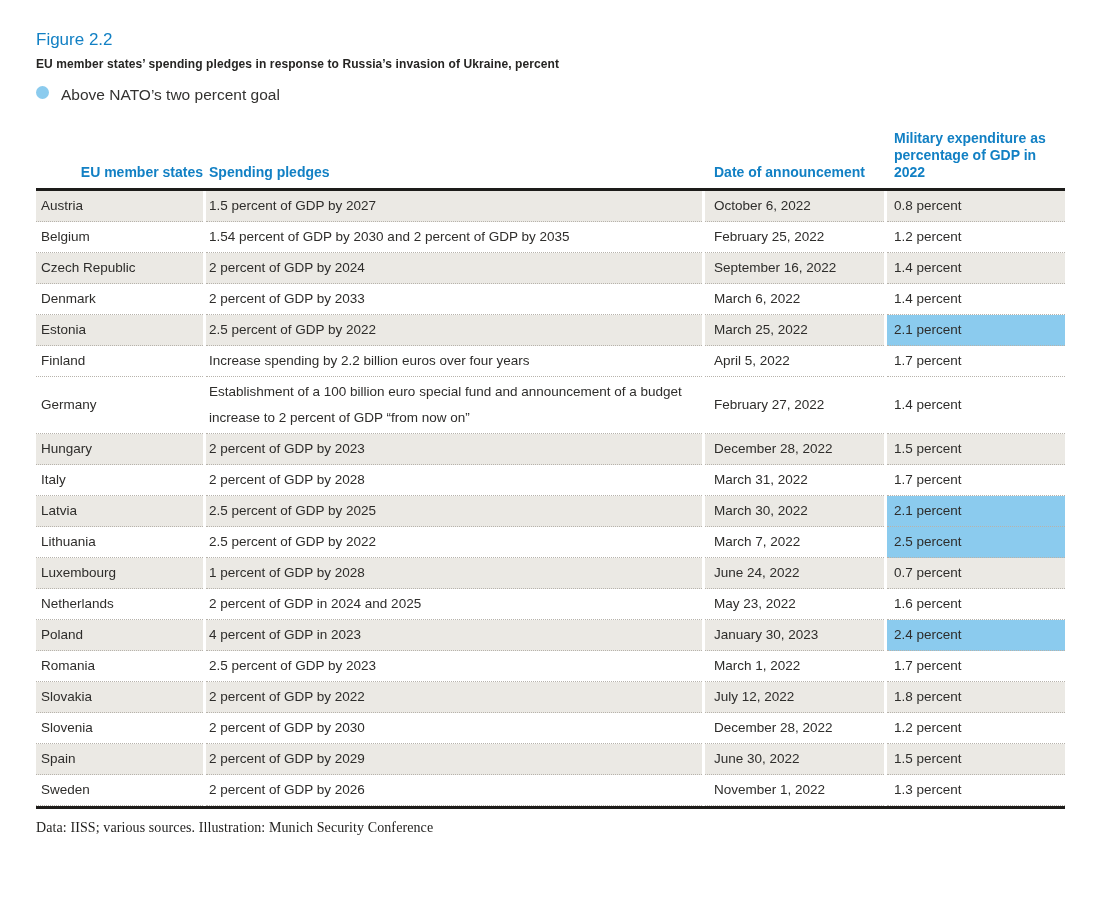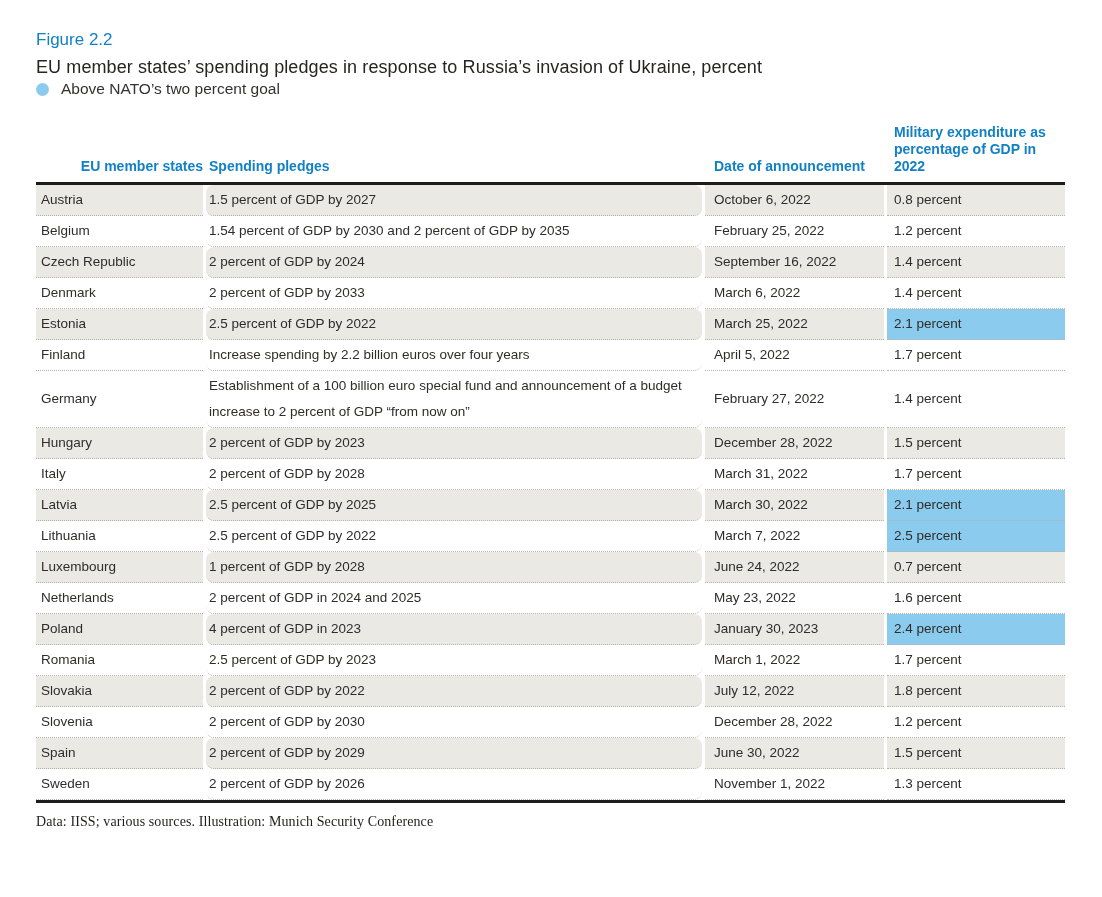--- a/index.html
+++ b/index.html
@@ -14,28 +14,28 @@
   .page { padding: 30px 37px 0 36px; }
 
   .figure-label {
     color: #1280c4;
     font-size: 17px;
     font-weight: 400;
     margin-bottom: 7px;
   }
   .figure-title {
     color: #262523;
-    font-size: 18px;
-    font-weight: 400;
+    font-size: 12px;
+    font-weight: 700;
     letter-spacing: 0.1px;
-    margin-bottom: 2px;
+    margin-bottom: 15px;
   }
   .legend {
     display: flex;
-    align-items: center;
+    align-items: flex-start;
     gap: 12px;
     margin-bottom: 26px;
   }
   .legend-dot {
     width: 13px;
     height: 13px;
     border-radius: 50%;
     background: #8bcbee;
     display: inline-block;
     flex: 0 0 auto;
@@ -73,21 +73,21 @@
     display: flex;
     align-items: center;
     font-size: 13.5px;
     line-height: 26px;
     border-bottom: 1px dotted #b7b3ac;
     background: #ffffff;
     padding-top: 2px;
     padding-bottom: 2px;
   }
   .cell.c1 { padding-left: 5px; }
-  .cell.c2 { padding-left: 3px; padding-right: 10px; border-radius: 8px; }
+  .cell.c2 { padding-left: 3px; padding-right: 10px; }
   .cell.c3 { padding-left: 9px; }
   .cell.c4 { padding-left: 7px; }
   .zebra-gray .cell { background: #ebe9e4; }
   .zebra-white .cell { background: #ffffff; }
   .cell.highlight { background: #8bcbee !important; }
   .tbody { border-bottom: 3px solid #1d1c1a; }
 
   .source-note {
     font-family: "Liberation Serif", serif;
     font-size: 14px;

